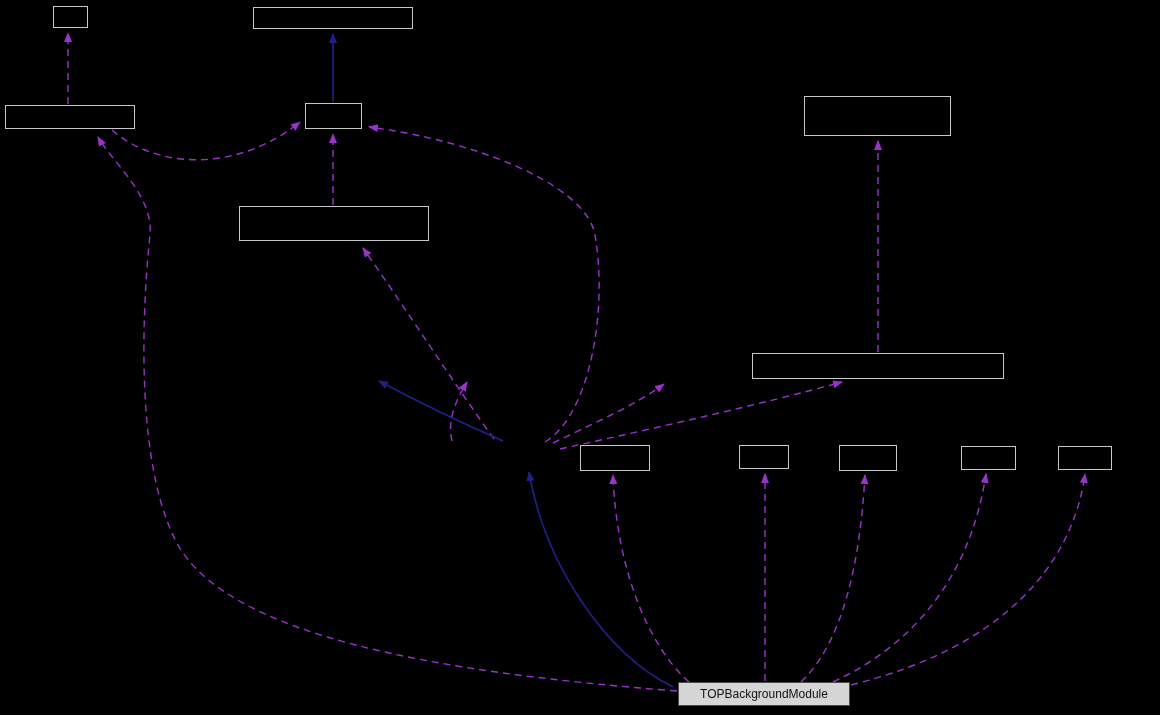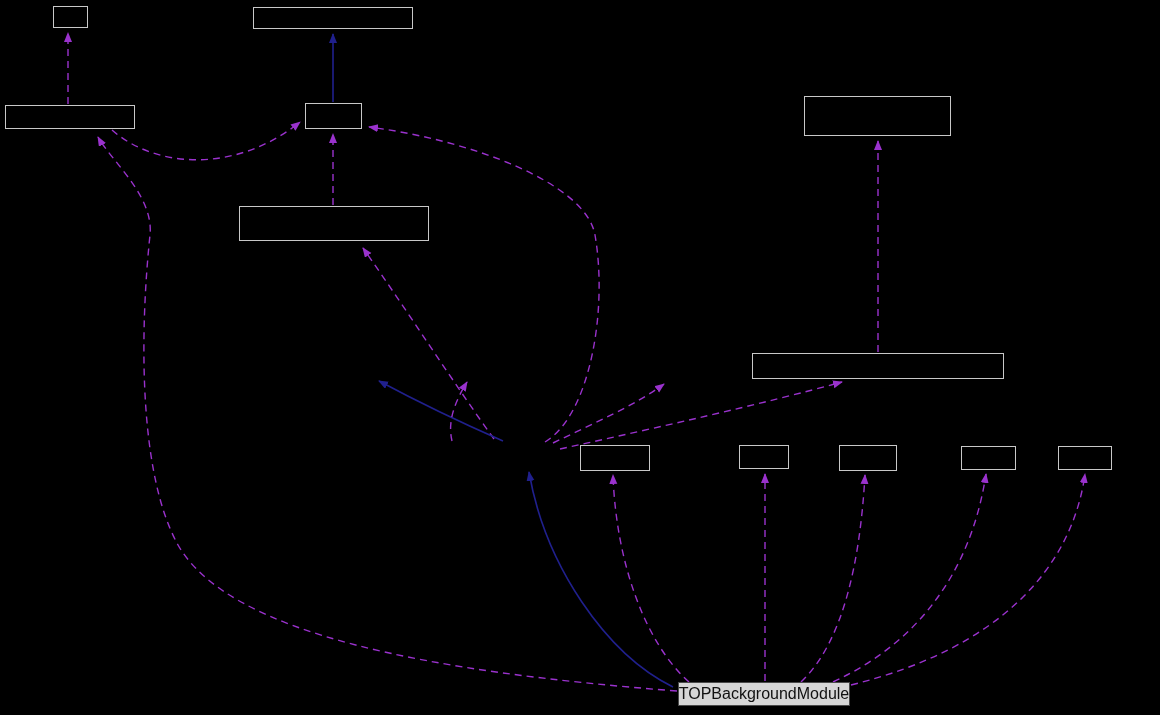--- a/index.html
+++ b/index.html
@@ -26,21 +26,21 @@
     position: absolute;
     box-sizing: border-box;
     border: 1px solid #c8c8c8;
     background: transparent;
   }
   .node.main {
     display: flex;
     align-items: center;
     justify-content: center;
     font-family: "Liberation Sans", sans-serif;
-    font-size: 16px;
+    font-size: 12px;
     line-height: 1;
     white-space: nowrap;
   }
 </style>
 </head>
 <body>
 
 <div id="stage" style="background: rgb(0, 0, 0);">
   <svg id="edge-layer" width="1160" height="715" viewBox="0 0 1160 715" xmlns="http://www.w3.org/2000/svg">
     <defs>

